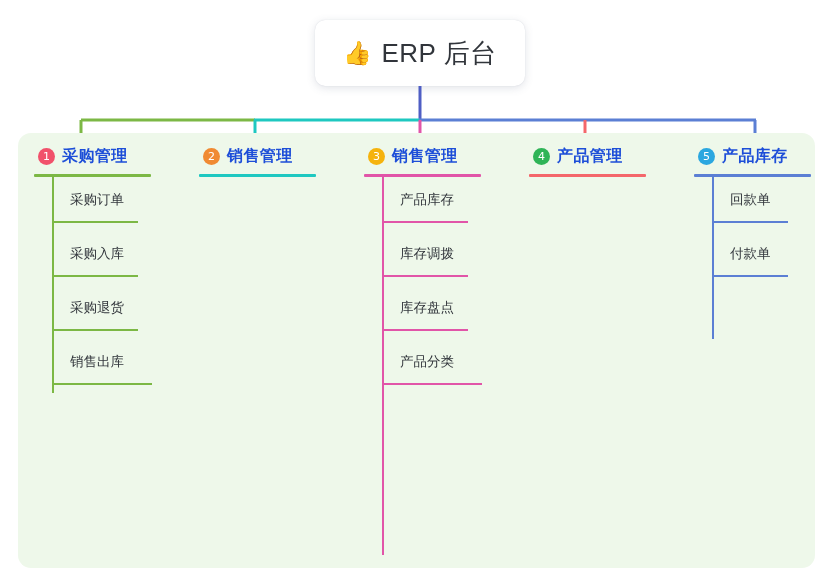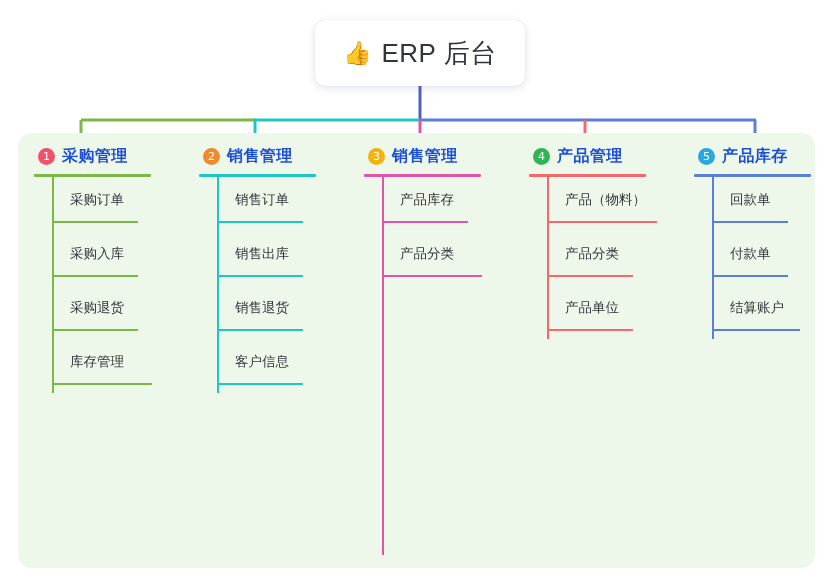--- a/index.html
+++ b/index.html
@@ -100,108 +100,78 @@
           </div>
           <div class="item">
             <div class="item-label">采购入库</div>
             <div class="item-rule" style="width: 86px; background: rgb(124, 184, 69);"></div>
           </div>
           <div class="item">
             <div class="item-label">采购退货</div>
             <div class="item-rule" style="width: 86px; background: rgb(124, 184, 69);"></div>
           </div>
           <div class="item">
-            <div class="item-label">库存管理</div>
+            <div class="item-label">销售出库</div>
             <div class="item-rule" style="width: 100px; background: rgb(124, 184, 69);"></div>
           </div>
         </div>
       </div>
       <div class="column" style="left: 199px;">
         <div class="col-head">
           <span class="badge" style="background: rgb(240, 138, 50);">2</span>
           <span class="col-title">销售管理</span>
         </div>
         <div class="head-rule" style="width: 117px; background: rgb(30, 200, 192);"></div>
-        <div class="items">
-          <div class="spine" style="background: rgb(30, 200, 192); height: 216px;"></div>
-          <div class="item">
-            <div class="item-label">销售订单</div>
-            <div class="item-rule" style="width: 86px; background: rgb(30, 200, 192);"></div>
-          </div>
-          <div class="item">
-            <div class="item-label">销售出库</div>
-            <div class="item-rule" style="width: 86px; background: rgb(30, 200, 192);"></div>
-          </div>
-          <div class="item">
-            <div class="item-label">销售退货</div>
-            <div class="item-rule" style="width: 86px; background: rgb(30, 200, 192);"></div>
-          </div>
-          <div class="item">
-            <div class="item-label">客户信息</div>
-            <div class="item-rule" style="width: 86px; background: rgb(30, 200, 192);"></div>
-          </div>
-        </div>
       </div>
       <div class="column" style="left: 364px;">
         <div class="col-head">
           <span class="badge" style="background: rgb(245, 179, 13);">3</span>
           <span class="col-title">销售管理</span>
         </div>
         <div class="head-rule" style="width: 117px; background: rgb(225, 85, 168);"></div>
         <div class="items">
           <div class="spine" style="background: rgb(225, 85, 168); height: 378px;"></div>
           <div class="item">
             <div class="item-label">产品库存</div>
             <div class="item-rule" style="width: 86px; background: rgb(225, 85, 168);"></div>
           </div>
           <div class="item">
+            <div class="item-label">库存调拨</div>
+            <div class="item-rule" style="width: 86px; background: rgb(225, 85, 168);"></div>
+          </div>
+          <div class="item">
+            <div class="item-label">库存盘点</div>
+            <div class="item-rule" style="width: 86px; background: rgb(225, 85, 168);"></div>
+          </div>
+          <div class="item">
             <div class="item-label">产品分类</div>
             <div class="item-rule" style="width: 100px; background: rgb(225, 85, 168);"></div>
           </div>
         </div>
       </div>
       <div class="column" style="left: 529px;">
         <div class="col-head">
           <span class="badge" style="background: rgb(47, 180, 87);">4</span>
           <span class="col-title">产品管理</span>
         </div>
         <div class="head-rule" style="width: 117px; background: rgb(244, 103, 107);"></div>
-        <div class="items">
-          <div class="spine" style="background: rgb(244, 103, 107); height: 162px;"></div>
-          <div class="item">
-            <div class="item-label">产品（物料）</div>
-            <div class="item-rule" style="width: 110px; background: rgb(244, 103, 107);"></div>
-          </div>
-          <div class="item">
-            <div class="item-label">产品分类</div>
-            <div class="item-rule" style="width: 86px; background: rgb(244, 103, 107);"></div>
-          </div>
-          <div class="item">
-            <div class="item-label">产品单位</div>
-            <div class="item-rule" style="width: 86px; background: rgb(244, 103, 107);"></div>
-          </div>
-        </div>
       </div>
       <div class="column" style="left: 694px;">
         <div class="col-head">
           <span class="badge" style="background: rgb(43, 167, 224);">5</span>
           <span class="col-title">产品库存</span>
         </div>
         <div class="head-rule" style="width: 117px; background: rgb(91, 127, 212);"></div>
         <div class="items">
           <div class="spine" style="background: rgb(91, 127, 212); height: 162px;"></div>
           <div class="item">
             <div class="item-label">回款单</div>
             <div class="item-rule" style="width: 76px; background: rgb(91, 127, 212);"></div>
           </div>
           <div class="item">
             <div class="item-label">付款单</div>
             <div class="item-rule" style="width: 76px; background: rgb(91, 127, 212);"></div>
           </div>
-          <div class="item">
-            <div class="item-label">结算账户</div>
-            <div class="item-rule" style="width: 88px; background: rgb(91, 127, 212);"></div>
-          </div>
         </div>
       </div>
     </div>
 
 </div>
 
 </body></html>

